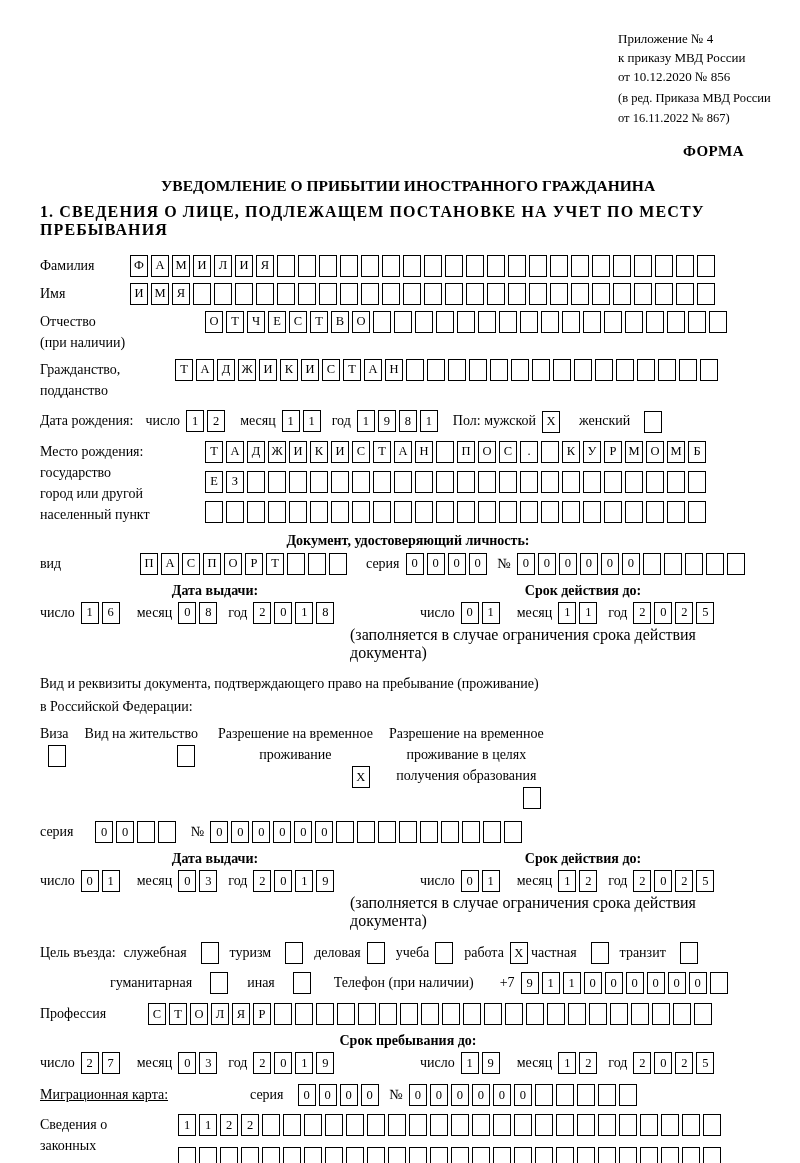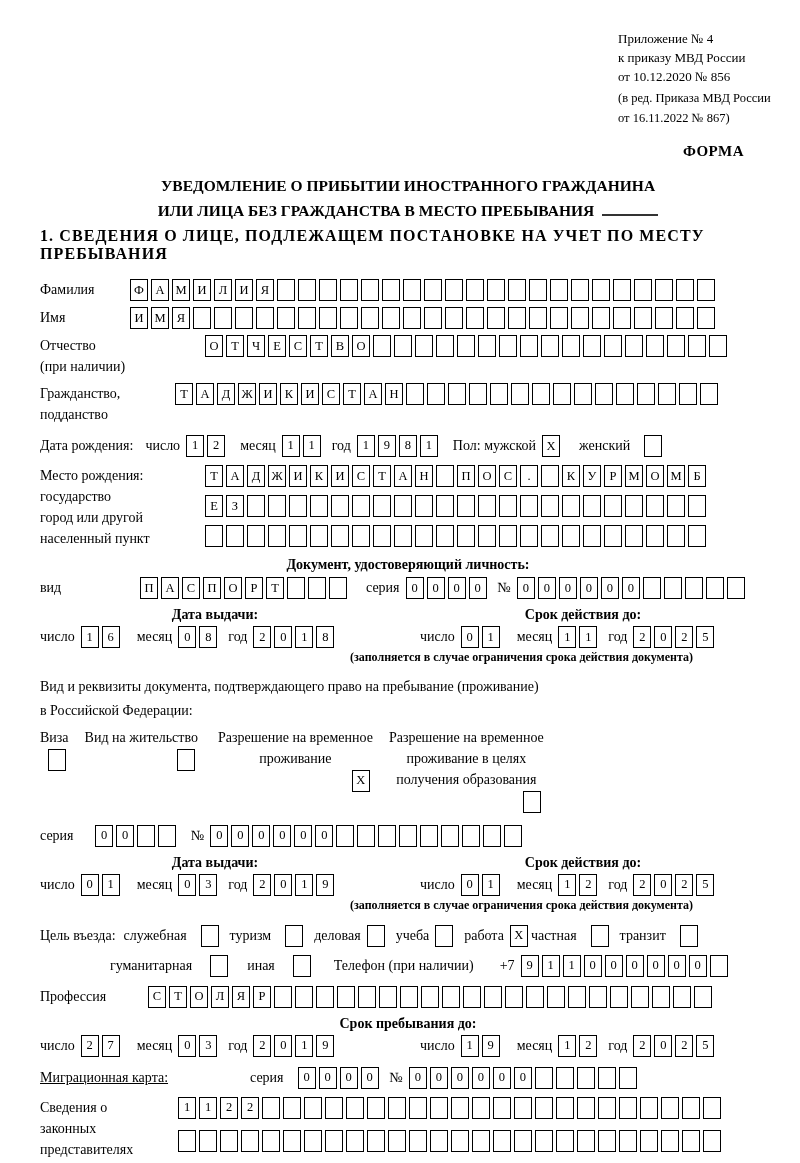--- a/index.html
+++ b/index.html
@@ -28,21 +28,21 @@
   
   .dblock{margin-top:8px;}
   .dtitles{display:flex;font-weight:bold;}
   .dt-l{width:350px;text-align:center;}
   .dt-r{flex:1;text-align:center;}
   .drow{display:flex;align-items:center;margin-top:3px;}
   .dcol-l{width:350px;display:flex;align-items:center;}
   .dcol-r{flex:1;display:flex;align-items:center;margin-left:30px;}
   .dlbl{margin-right:6px;}
   .dgap{margin-left:14px;}
-  .note-r{margin-left:310px;font-size:12px;font-weight:bold;margin-top:2px;}
+  .note-r{margin-left:310px;font-size:16px;font-weight:normal;margin-top:2px;}
   .opt{display:flex;align-items:flex-end;flex-direction:column;}
   .optlbl{text-align:center;line-height:1.5;}
   .cbx{margin-top:1px;}
   .repnote{font-size:12.5px;font-weight:bold;margin:4px 0 0 170px;}
 </style>
 </head>
 <body>
 
 <div class="page">
 
@@ -50,21 +50,20 @@
     <span>Приложение № 4</span>
     <span>к приказу МВД России</span>
     <span>от 10.12.2020 № 856</span>
     <span class="sm">(в ред. Приказа МВД России</span>
     <span class="sm">от 16.11.2022 № 867)</span>
   </div>
   <div class="forma">ФОРМА</div>
 
   <div class="title">
     <div>УВЕДОМЛЕНИЕ О ПРИБЫТИИ ИНОСТРАННОГО ГРАЖДАНИНА</div>
-    <div><span>ИЛИ ЛИЦА БЕЗ ГРАЖДАНСТВА В МЕСТО ПРЕБЫВАНИЯ</span><span class="uline"></span></div>
   </div>
 
   <div class="sec">1. СВЕДЕНИЯ О ЛИЦЕ, ПОДЛЕЖАЩЕМ ПОСТАНОВКЕ НА УЧЕТ ПО МЕСТУ ПРЕБЫВАНИЯ</div>
 
   <div class="frow" style="margin-top:16px;">
     <span class="lbl" style="width:90px;">Фамилия</span>
     <span class="cells">
         <span class="cell">Ф</span>
         <span class="cell">А</span>
         <span class="cell">М</span>

